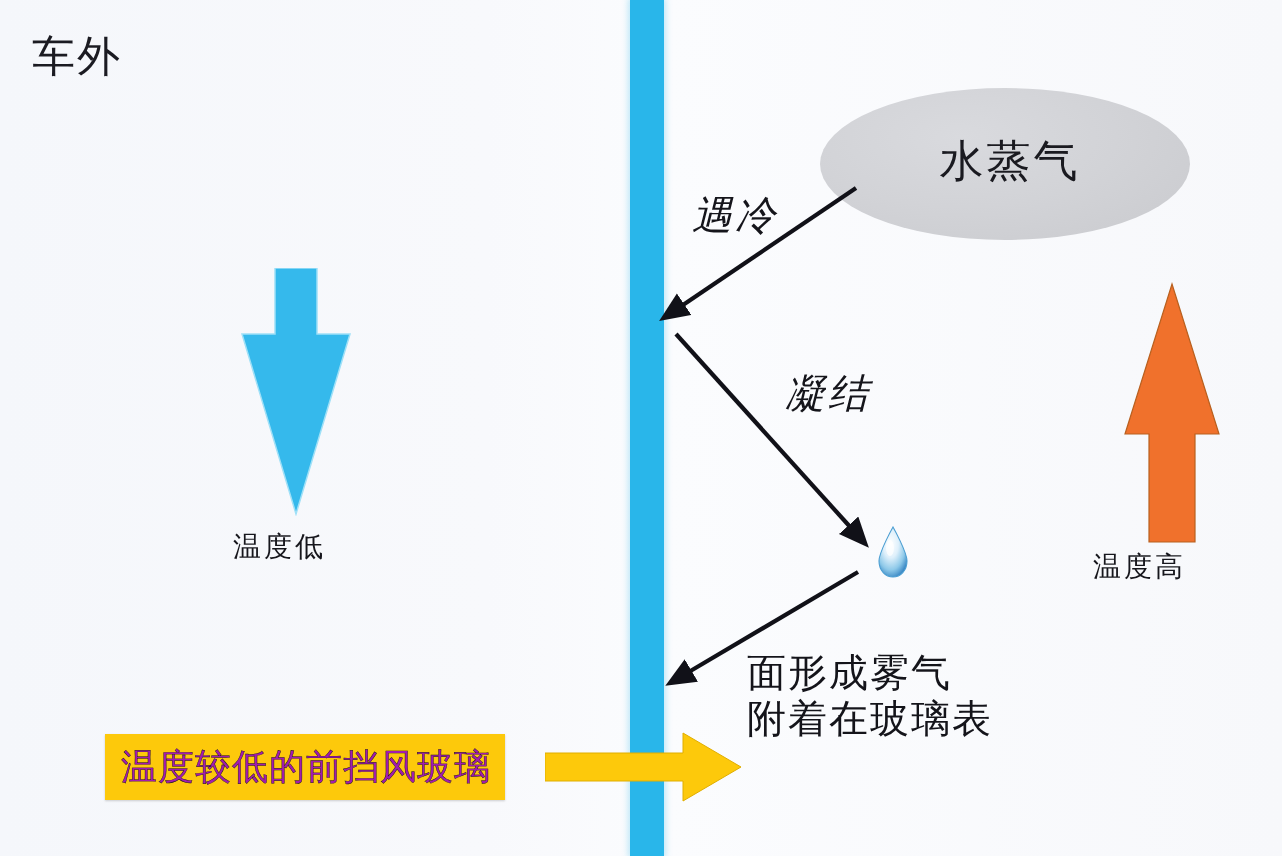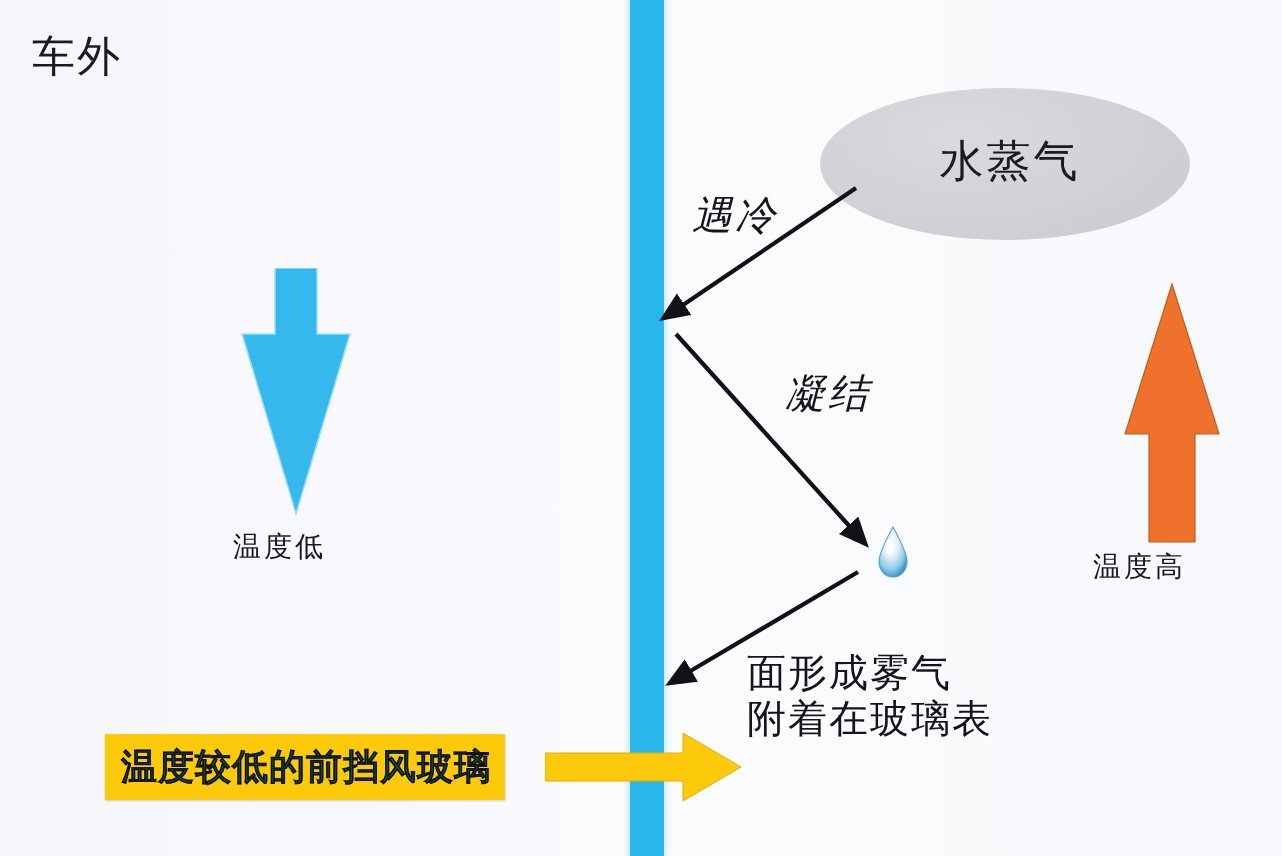--- a/index.html
+++ b/index.html
@@ -130,22 +130,22 @@
   }
   #callout-box {
     background: #fdc90b;
     display: flex;
     align-items: center;
     padding: 0 14px 0 16px;
     box-shadow: 0 1px 2px rgba(0,0,0,0.18);
   }
   #callout-box span {
     font-size: 36px;
-    font-weight: 700;
-    color: #14532d;
+    font-weight: 400;
+    color: #a21caf;
     letter-spacing: 1px;
     white-space: nowrap;
     -webkit-text-stroke: 0.4px #111117;
   }
   #callout-arrow {
     position: absolute;
     left: 440px;
     top: -2px;
   }
 </style>

